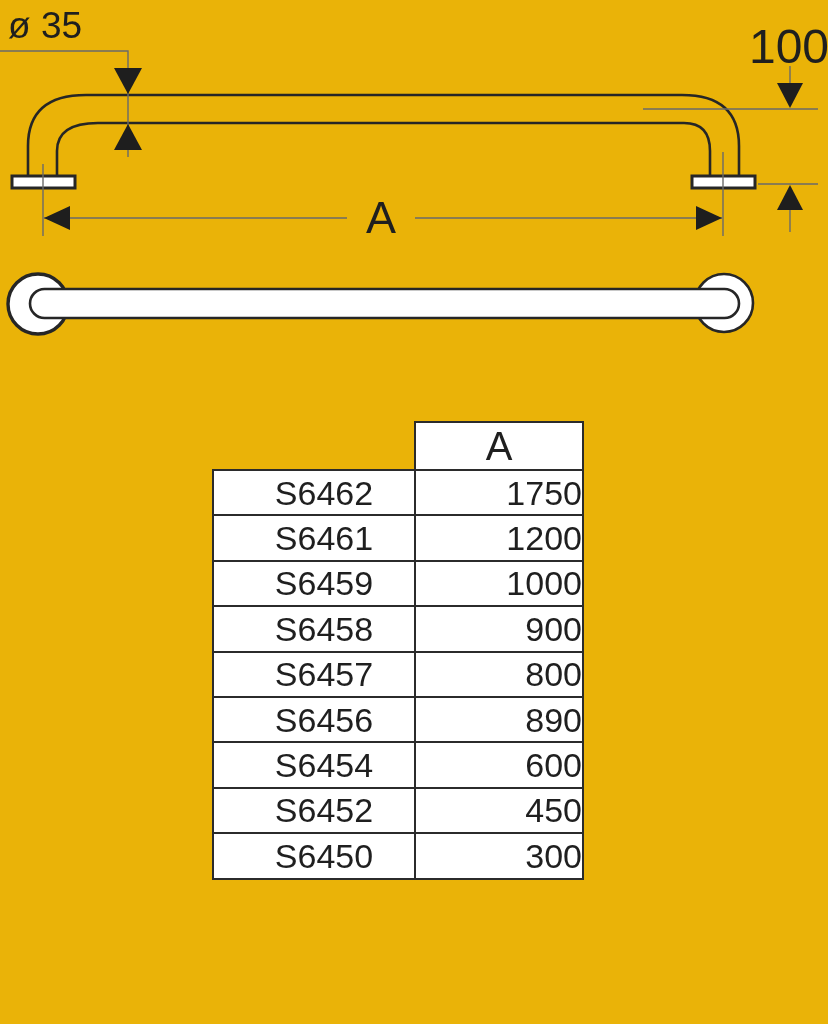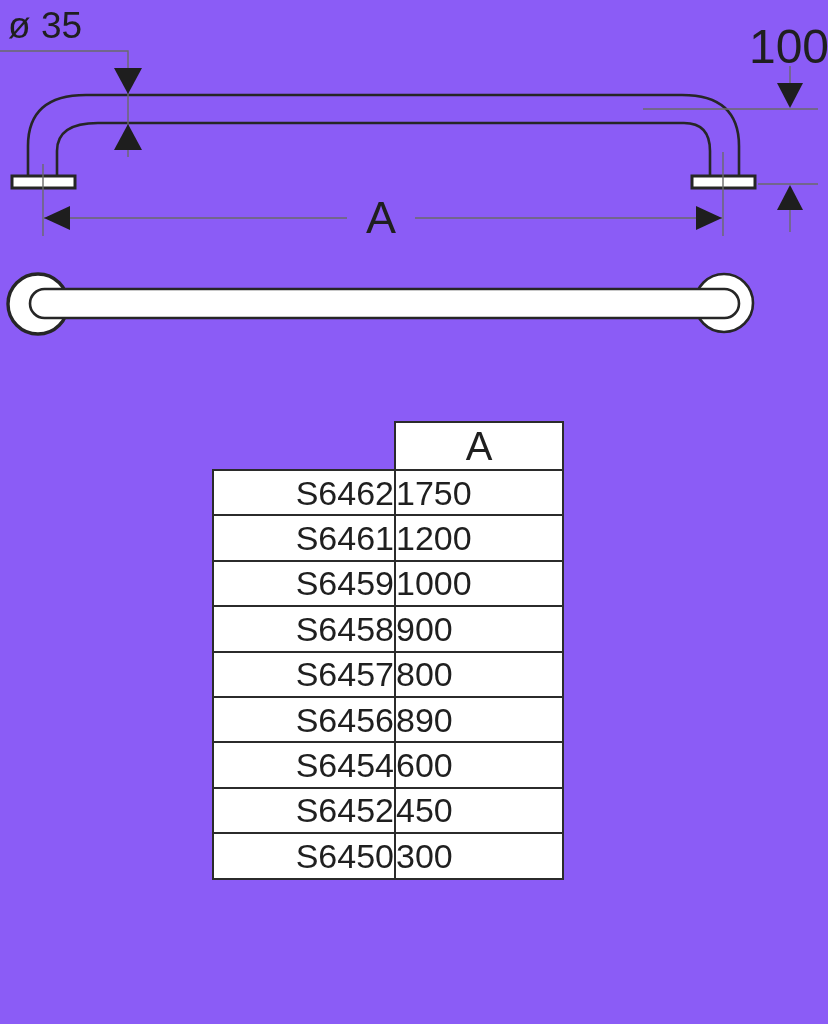--- a/index.html
+++ b/index.html
@@ -5,21 +5,21 @@
   html, body {
     margin: 0;
     padding: 0;
     background: #ffffff;
     font-family: "Liberation Sans", sans-serif;
   }
   .canvas {
     position: relative;
     width: 828px;
     height: 1024px;
-    background: #8b5cf6;
+    background: #eab308;
     overflow: hidden;
   }
   .drawing {
     position: absolute;
     top: 0;
     left: 0;
   }
   .dim-text {
     fill: #1f1f1f;
   }
@@ -37,25 +37,26 @@
     font-size: 34px;
     color: #1f1f1f;
     height: 43.4px;
     padding: 0;
     line-height: 1;
     vertical-align: middle;
     background: #ffffff;
   }
   table.spec-table td.code {
     width: 180px;
-    text-align: right;
+    text-align: center;
+    padding-left: 20px;
   }
   table.spec-table td.val {
     width: 166px;
-    text-align: left;
+    text-align: right;
   }
   table.spec-table td.ghost {
     border: none;
     background: transparent;
   }
   table.spec-table td.hdr {
     height: 46px;
     font-size: 40px;
     text-align: center;
   }

